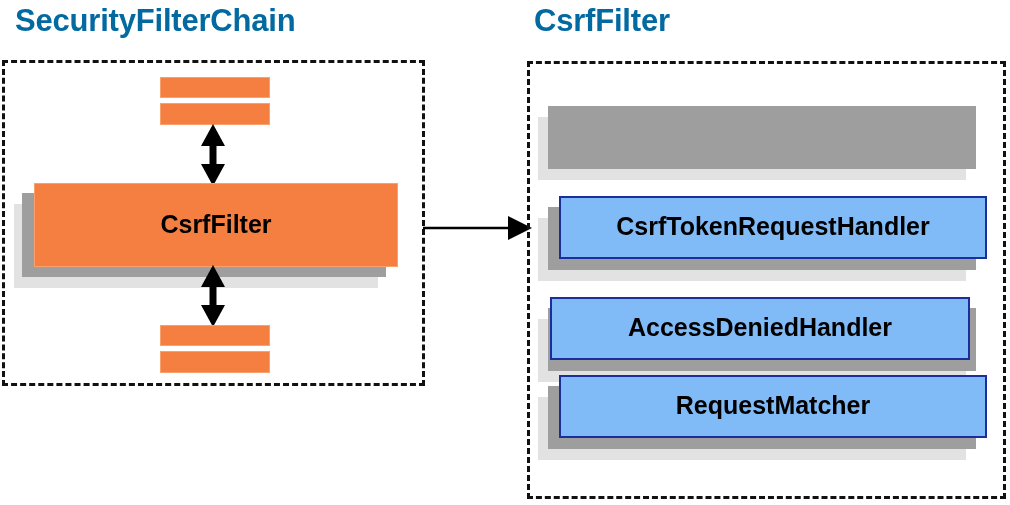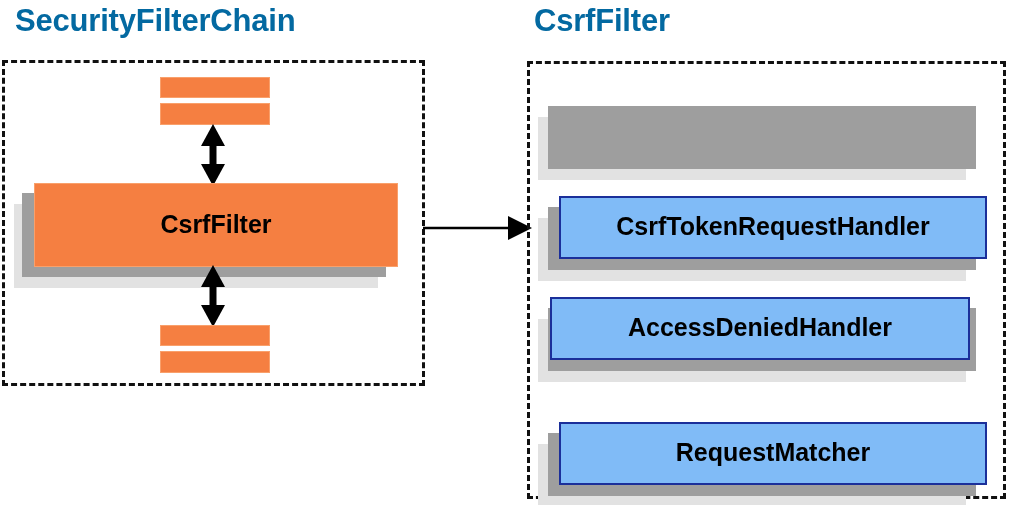--- a/index.html
+++ b/index.html
@@ -165,21 +165,21 @@
           <div class="card-label">CsrfTokenRequestHandler</div>
         </div>
       </div>
       <div class="card card-blue" style="left: 538px; top: 297px; width: 449px; height: 85px;">
         <div class="sh-light" style="left: 0px; top: 22px; width: 428px; height: 63px;"></div>
         <div class="sh-dark" style="left: 10px; top: 11px; width: 428px; height: 63px;"></div>
         <div class="face" style="left: 12px; top: 0px; width: 420px; height: 63px;">
           <div class="card-label">AccessDeniedHandler</div>
         </div>
       </div>
-      <div class="card card-blue" style="left: 538px; top: 422px; width: 449px; height: 74px;">
+      <div class="card card-blue" style="left: 538px; top: 375px; width: 449px; height: 74px;">
         <div class="sh-light" style="left: 0px; top: 22px; width: 428px; height: 63px;"></div>
         <div class="sh-dark" style="left: 10px; top: 11px; width: 428px; height: 63px;"></div>
         <div class="face" style="left: 21px; top: 0px; width: 428px; height: 63px;">
           <div class="card-label">RequestMatcher</div>
         </div>
       </div>
     </div>
 
 </div>
 

